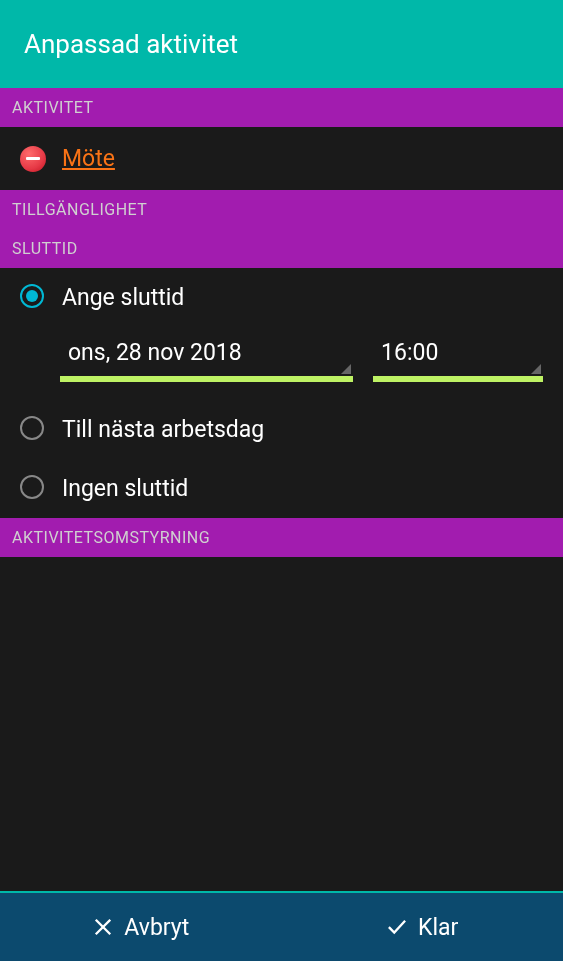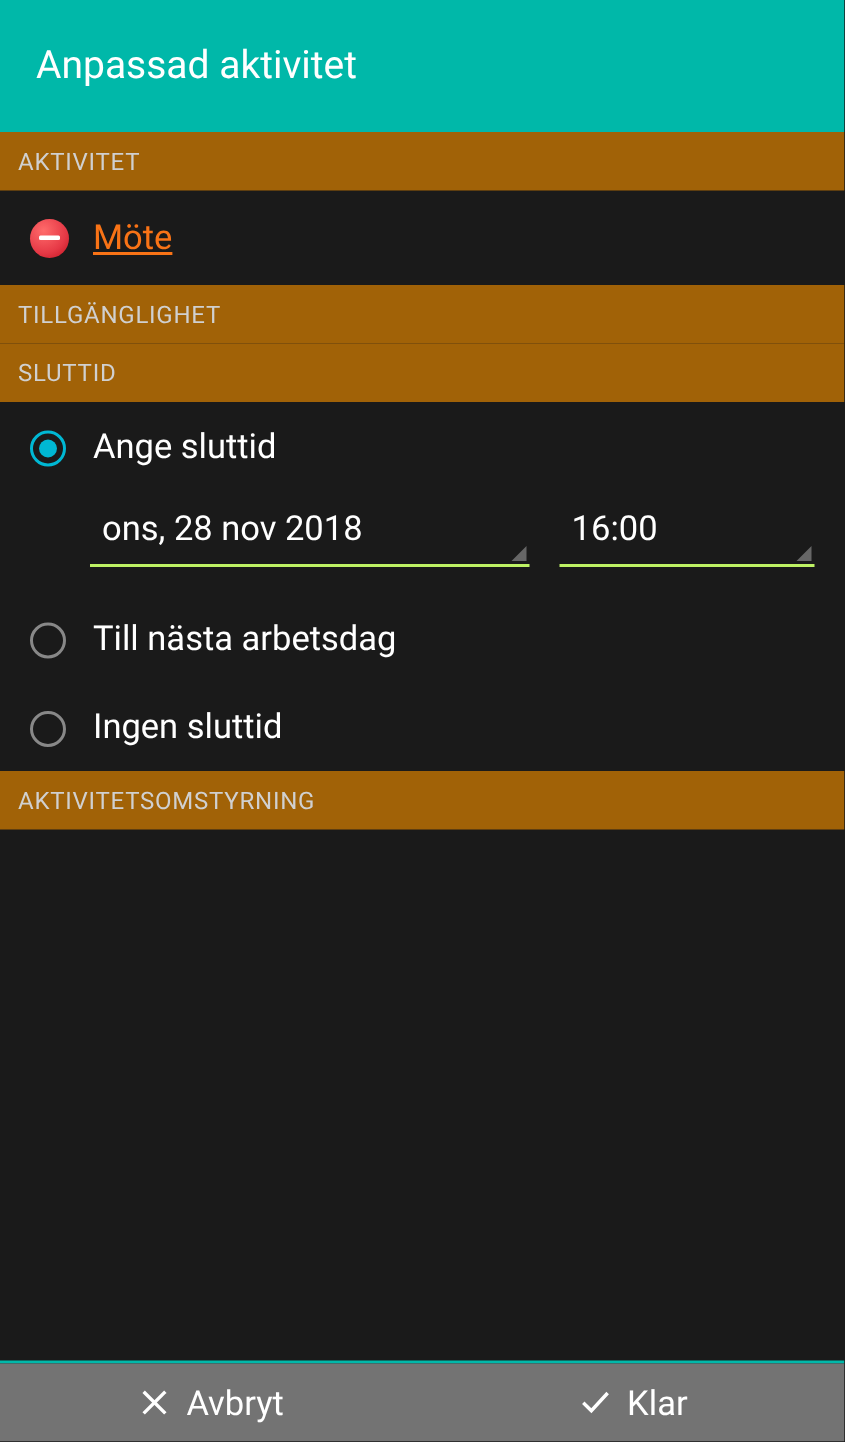--- a/index.html
+++ b/index.html
@@ -27,21 +27,21 @@
       align-items: center;
     }
     
     .header-title {
       font-size: 26px;
       font-weight: 400;
       color: #ffffff;
     }
     
     .section-header {
-      background: #a16207;
+      background: #a21caf;
       padding: 10px 12px;
       font-size: 16px;
       letter-spacing: 0.5px;
       color: #d0d0d0;
     }
     
     .content {
       flex: 1;
       display: flex;
       flex-direction: column;
@@ -74,21 +74,21 @@
     
     .row-text {
       font-size: 23px;
       color: #f97316;
       text-decoration: underline;
     }
     
     .radio-row {
       padding: 16px 20px;
       display: flex;
-      align-items: flex-end;
+      align-items: flex-start;
       gap: 18px;
     }
     
     .radio {
       width: 24px;
       height: 24px;
       border-radius: 50%;
       border: 2px solid #888;
       display: flex;
       align-items: center;
@@ -115,21 +115,21 @@
     
     .date-time-row {
       padding: 4px 20px 18px 60px;
       display: flex;
       gap: 20px;
     }
     
     .spinner {
       position: relative;
       padding: 8px 8px 10px 8px;
-      border-bottom: 2px solid #bef264;
+      border-bottom: 6px solid #bef264;
       font-size: 23px;
       color: #ffffff;
       cursor: pointer;
     }
     
     .spinner-date {
       flex: 1.8;
     }
     
     .spinner-time {
@@ -156,23 +156,23 @@
     .spacer {
       flex: 1;
     }
     
     .footer-divider {
       height: 2px;
       background: #00b8a9;
     }
     
     .footer {
-      height: 52px;
-      display: flex;
-      background: #737373;
+      height: 68px;
+      display: flex;
+      background: #0c4a6e;
     }
     
     .footer-button {
       flex: 1;
       display: flex;
       align-items: center;
       justify-content: center;
       gap: 10px;
       cursor: pointer;
       font-size: 23px;

